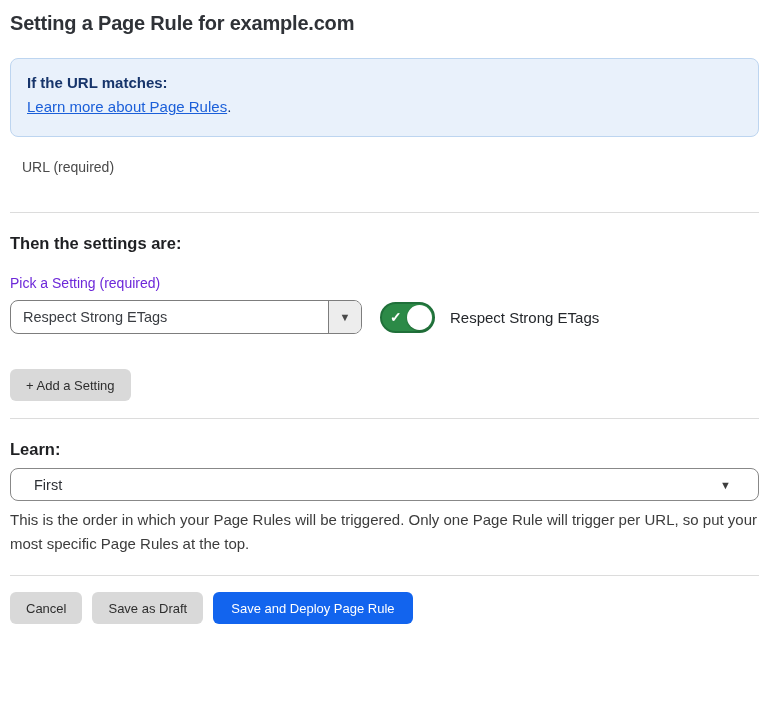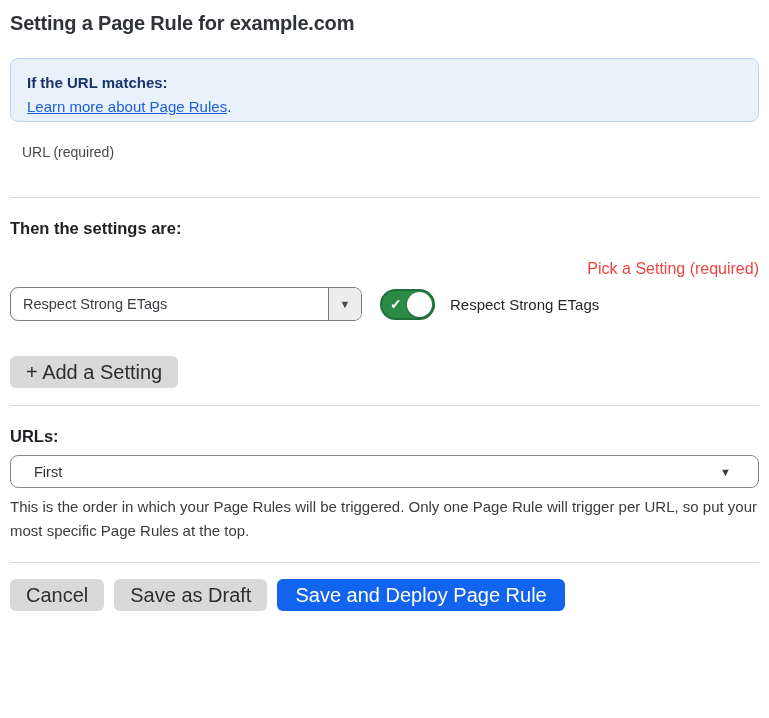--- a/index.html
+++ b/index.html
@@ -17,21 +17,21 @@
     font-weight: 700;
     color: #2f3237;
     letter-spacing: -0.2px;
   }
 
   .info-box {
     margin-top: 23px;
     background: var(--info-bg, #e9f1fb);
     border: 1px solid var(--info-border, #bdd5f0);
     border-radius: 8px;
-    padding: 12px 16px 2px 16px;
+    padding: 12px 16px 17px 16px;
     font-size: 15px;
     line-height: 24px;
     color: var(--info-text, #17356b);
   }
   .info-box .info-heading { font-weight: 700; }
   .info-box a.info-link {
     color: var(--link-blue, #1b5fd9);
     text-decoration: underline;
     cursor: pointer;
   }
@@ -65,21 +65,21 @@
   .divider-1 { margin-top: 37px; }
   .divider-2 { margin-top: 17px; }
   .divider-3 { margin-top: 19px; }
 
   .section-heading {
     margin-top: 21px;
     font-size: 16.5px;
     font-weight: 700;
     color: #1f2023;
   }
-  .sub-label { margin-top: 22px; font-size: 16px; color: #ef4444; text-align: right; }
+  .sub-label { margin-top: 22px; font-size: 14px; color: #6d28d9; }
 
   .setting-row {
     margin-top: 9px;
     display: flex;
     align-items: center;
   }
   .combo {
     width: 352px;
     height: 34px;
     display: flex;
@@ -144,21 +144,21 @@
     box-shadow: 0 1px 2px rgba(0,0,0,0.25);
   }
   .toggle-label { margin-left: 15px; font-size: 15px; color: #24272b; }
 
   .btn {
     font-family: "Liberation Sans", sans-serif;
     height: 32px;
     padding: 0 16px;
     border: none;
     border-radius: 6px;
-    font-size: 20px;
+    font-size: 13px;
     cursor: pointer;
   }
   .btn-gray { background: #d9d9d9; color: #2e2e2e; }
   .btn-add { margin-top: 35px; }
   .btn-blue {
     background: var(--accent-blue, #1264ee);
     color: #ffffff;
     padding: 0 18px;
   }
 
@@ -229,21 +229,21 @@
         <span class="knob"></span>
       </div>
       <div class="toggle-label">Respect Strong ETags</div>
     </div>
   </div>
 
   <button class="btn btn-gray btn-add">+ Add a Setting</button>
 
   <hr class="divider divider-2">
 
-  <div class="section-heading">URLs:</div>
+  <div class="section-heading">Learn:</div>
 
 
   <div class="order-select">
     <span>First</span>
     <span class="chevron">▼</span>
   </div>
 
   <div class="help-text">This is the order in which your Page Rules will be triggered. Only one Page Rule will trigger per URL, so put your most specific Page Rules at the top.</div>
 
   <hr class="divider divider-3">

